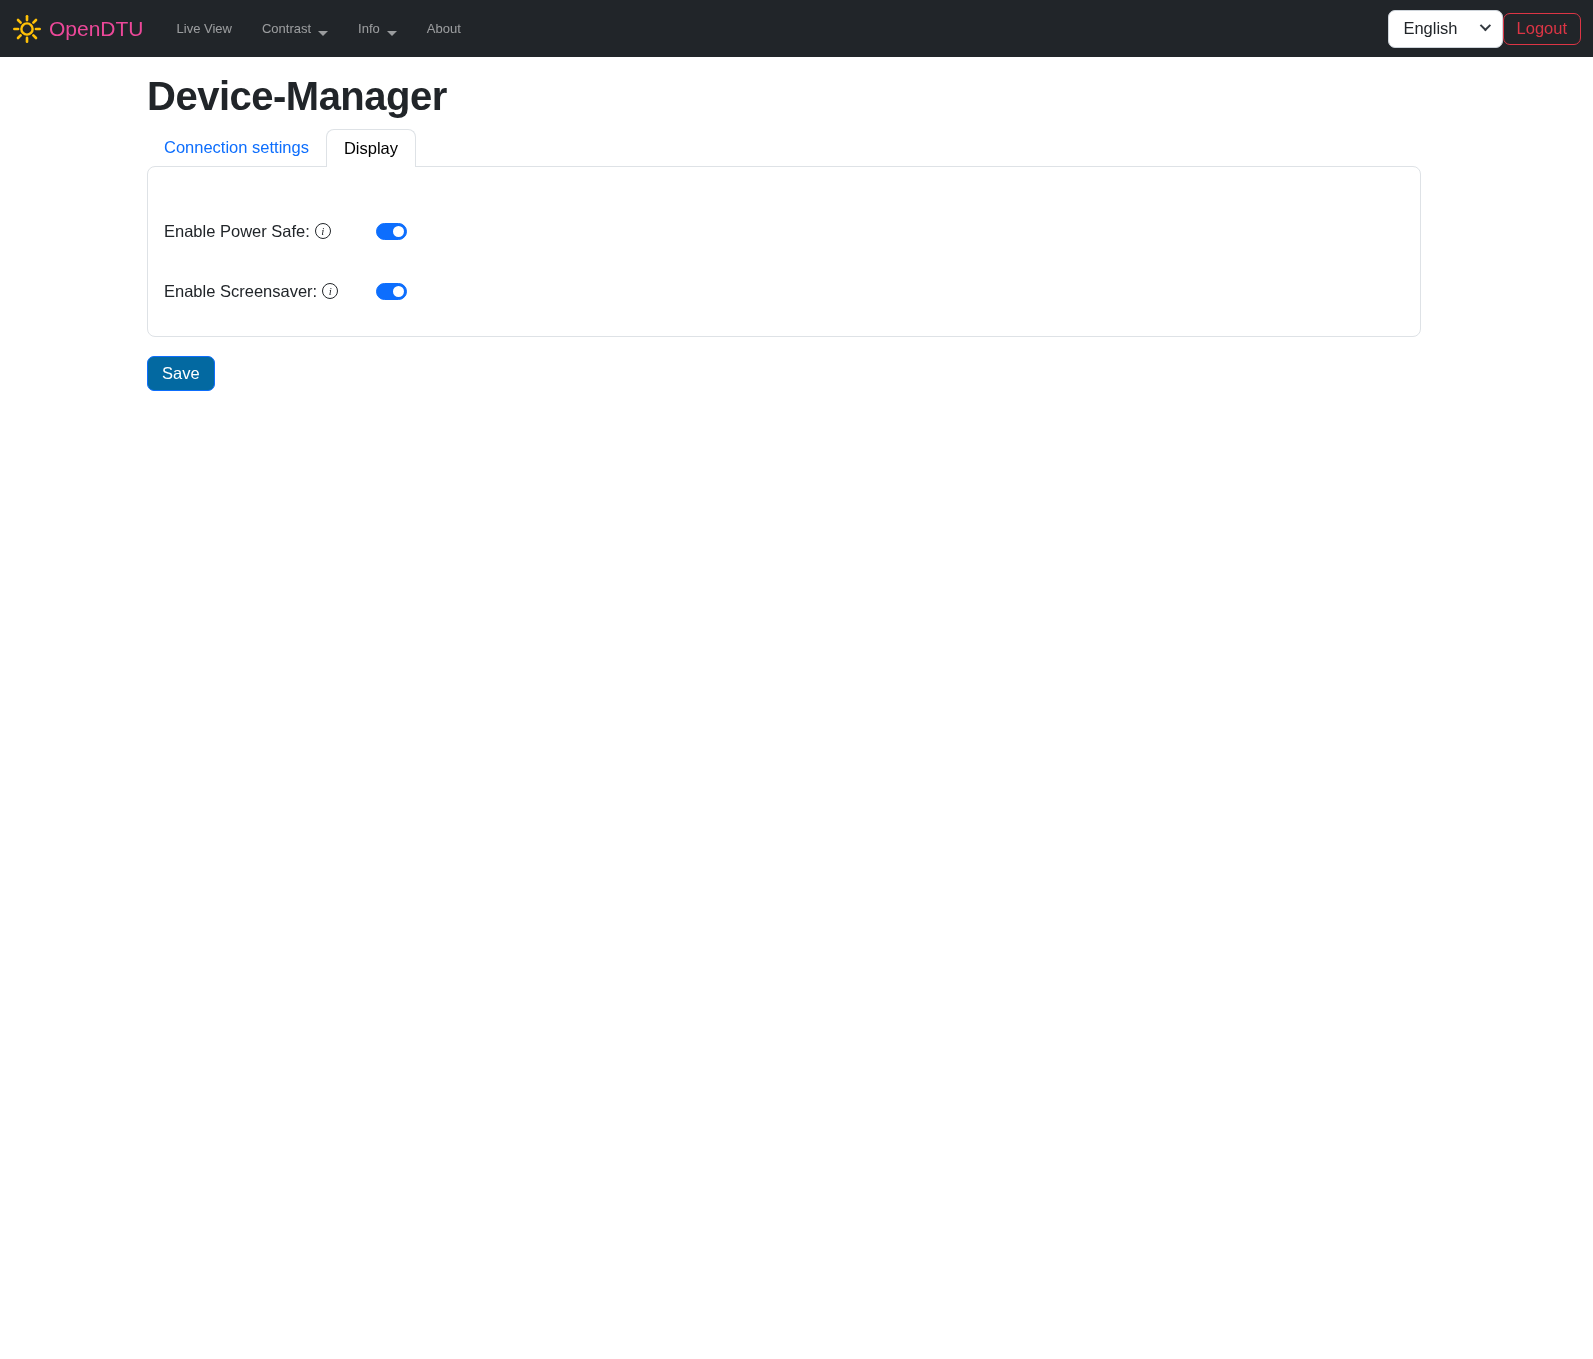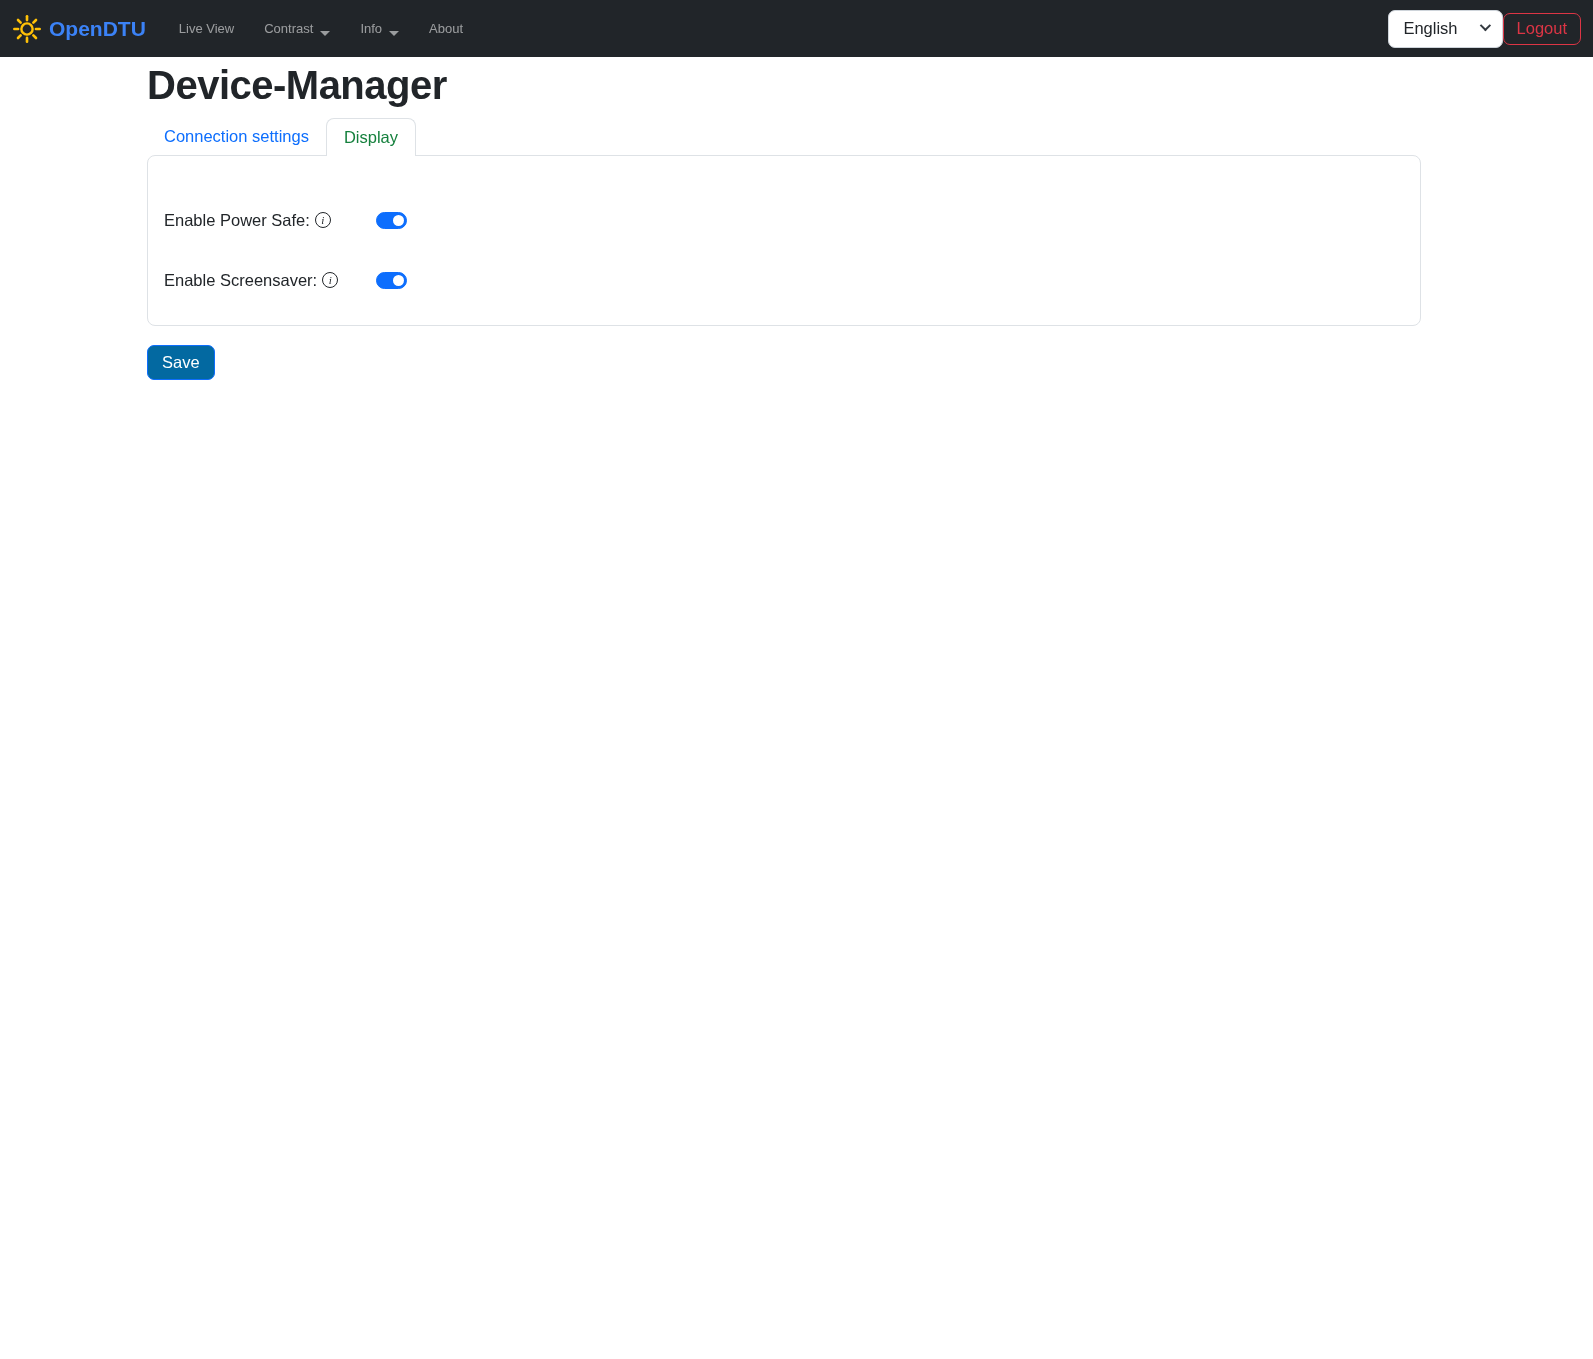--- a/index.html
+++ b/index.html
@@ -16,21 +16,21 @@
     height: 57px;
     background: #212529;
     display: flex;
     align-items: center;
     justify-content: space-between;
     padding: 0 12px;
   }
   .nav-left { display: flex; align-items: center; }
   .brand {
     display: flex; align-items: center; gap: 7px;
-    color: #3b82f6; font-size: 21px; font-weight: 700;
+    color: #ec4899; font-size: 21px; font-weight: 400;
     text-decoration: none; margin-right: 18px;
     cursor: pointer;
   }
   .nav-link {
     color: rgba(255,255,255,0.55);
     font-size: 13px;
     text-decoration: none;
     padding: 8px 15px;
     display: inline-flex; align-items: flex-end; gap: 7px;
     cursor: pointer;
@@ -71,42 +71,42 @@
     border-radius: 7px;
     height: 32px;
     padding: 0 13px;
     cursor: pointer;
   }
 
   
   .main-wrap {
     width: 1274px;
     margin-left: 147px;
-    padding-top: 6px;
+    padding-top: 17px;
   }
   h1.page-title {
     font-size: 40px;
     font-weight: 600;
     color: #212529;
     margin-bottom: 10px;
     letter-spacing: -0.5px;
   }
 
   
   .tabs { display: flex; align-items: flex-end; position: relative; z-index: 2; }
   .tab {
     font-size: 16.5px;
     padding: 9px 17px;
     text-decoration: none;
     cursor: pointer;
     display: inline-block;
   }
   .tab.inactive { color: #0d6efd; }
   .tab.active {
-    color: #15803d;
+    color: #000000;
     background: #ffffff;
     border: 1px solid #dee2e6;
     border-bottom: none;
     border-radius: 8px 8px 0 0;
     margin-bottom: -1px;
   }
 
   
   .card {
     border: 1px solid #dee2e6;

